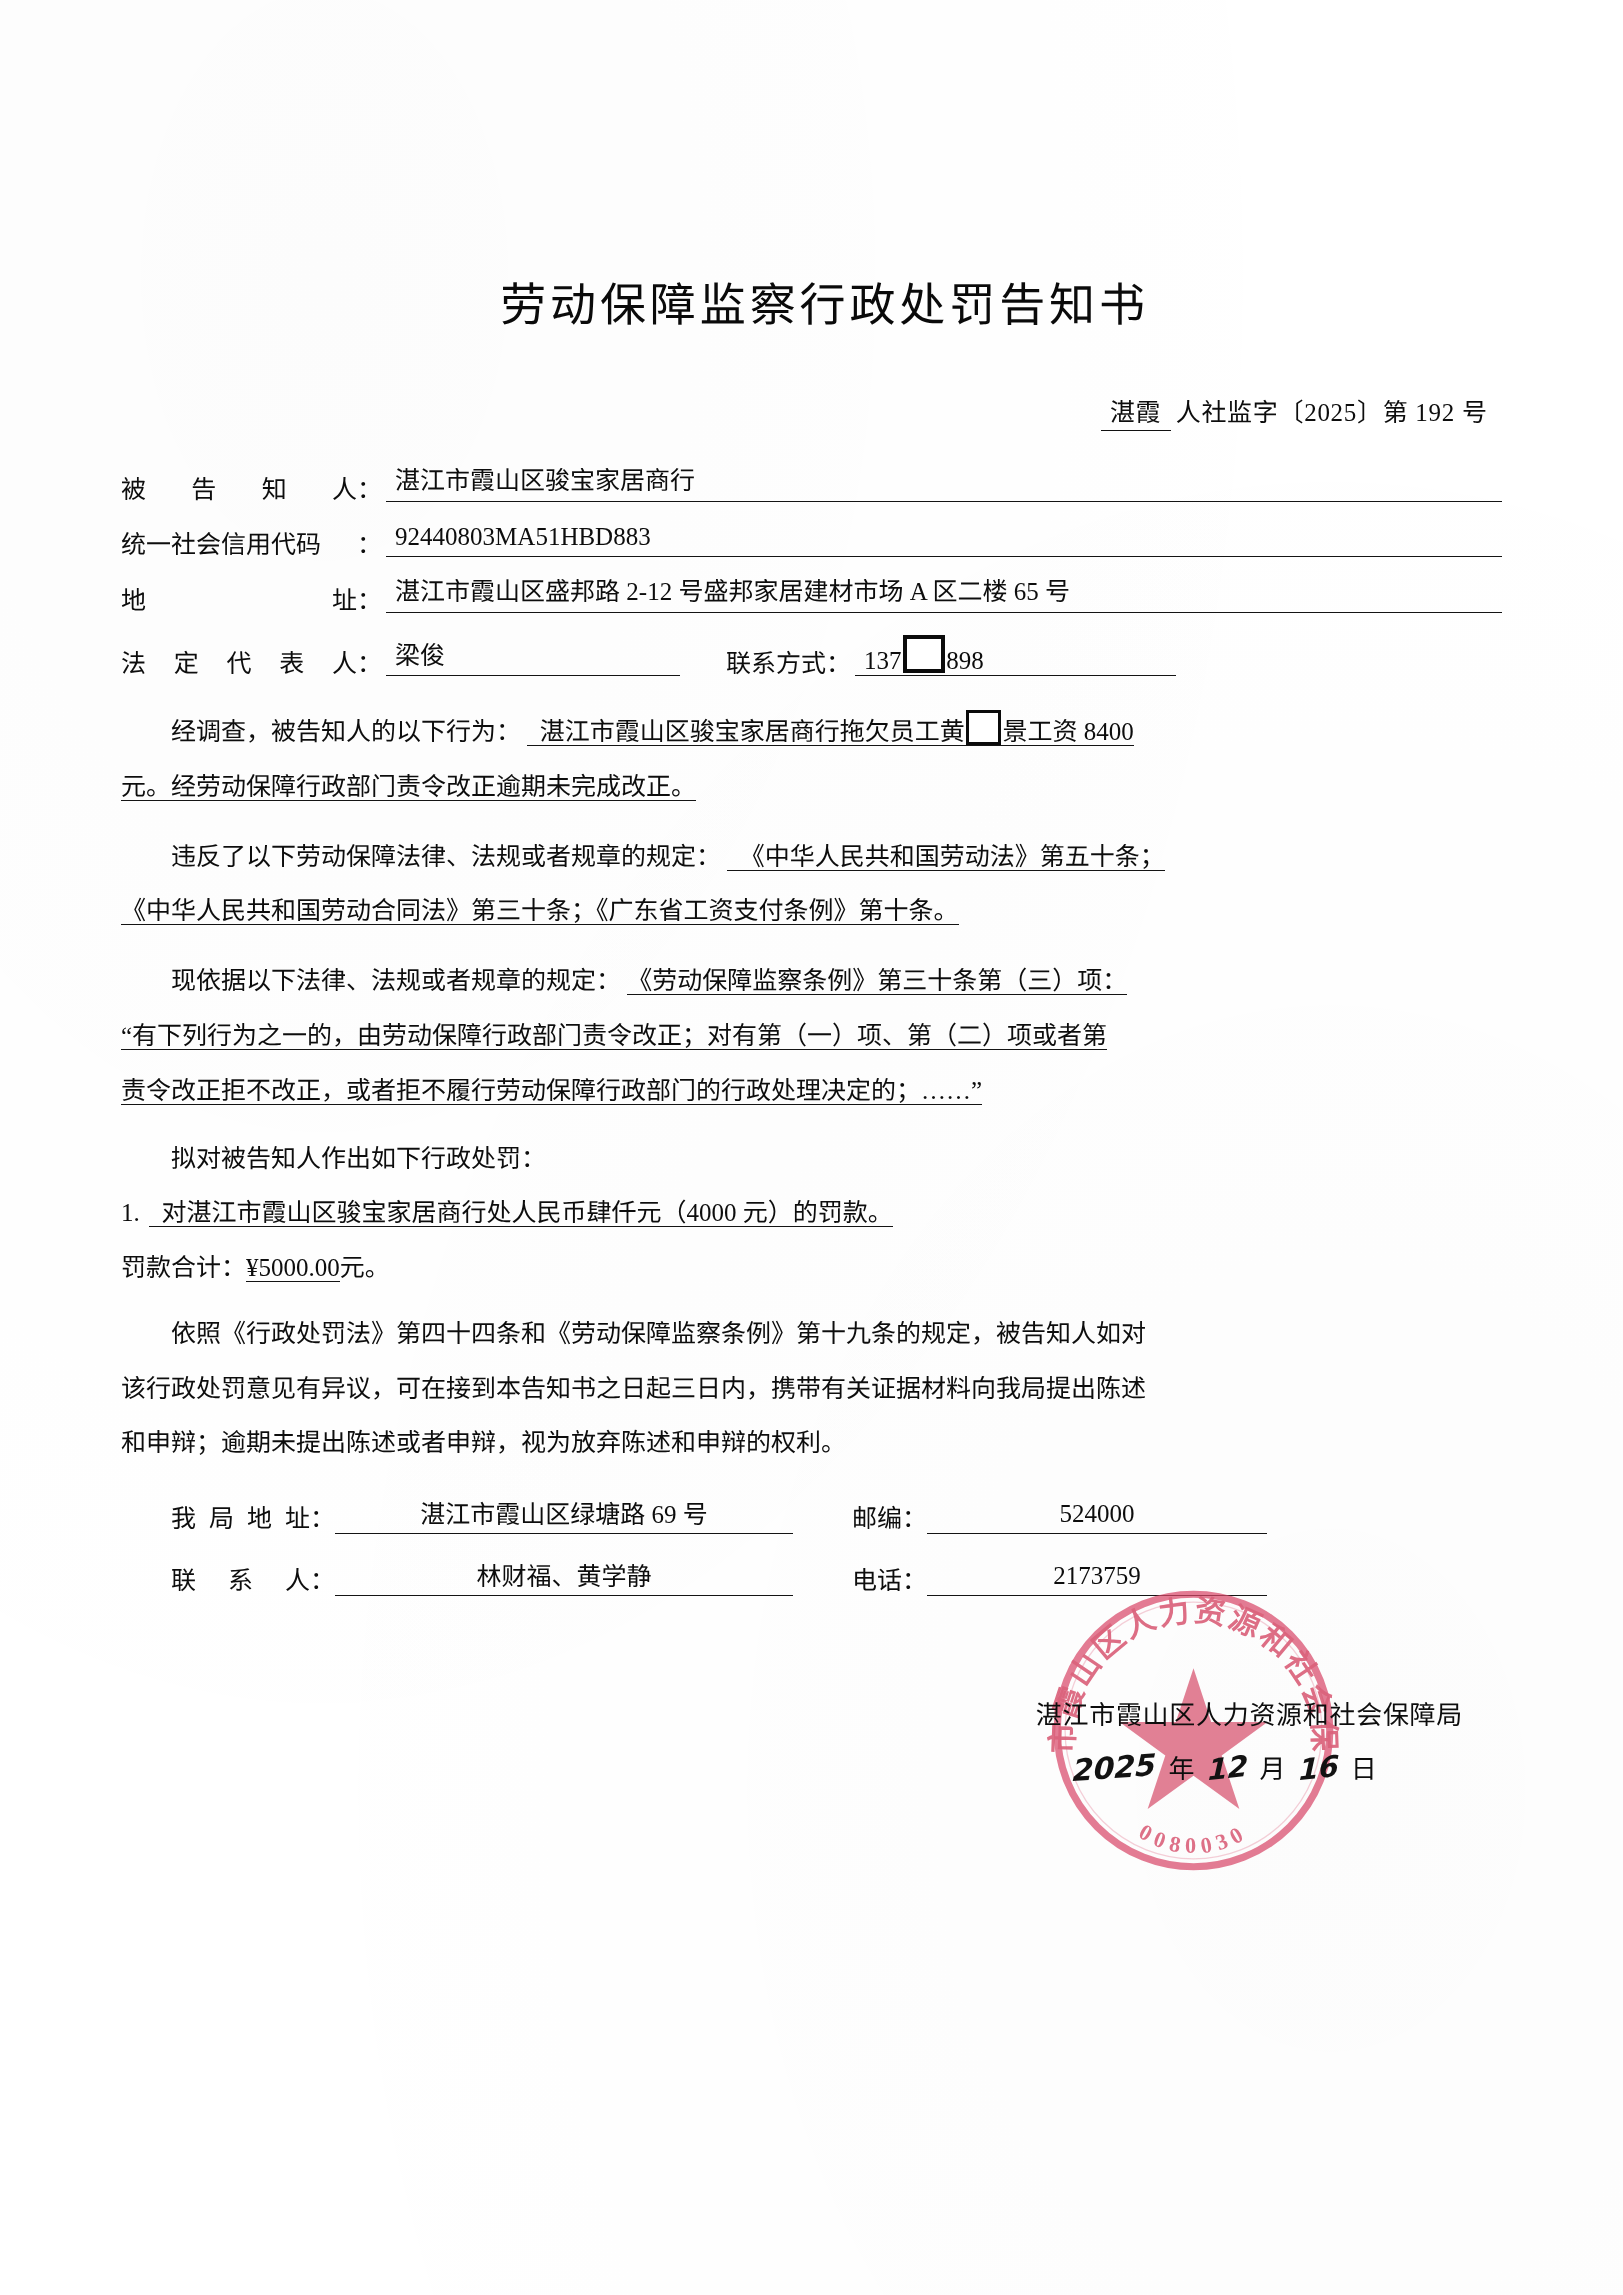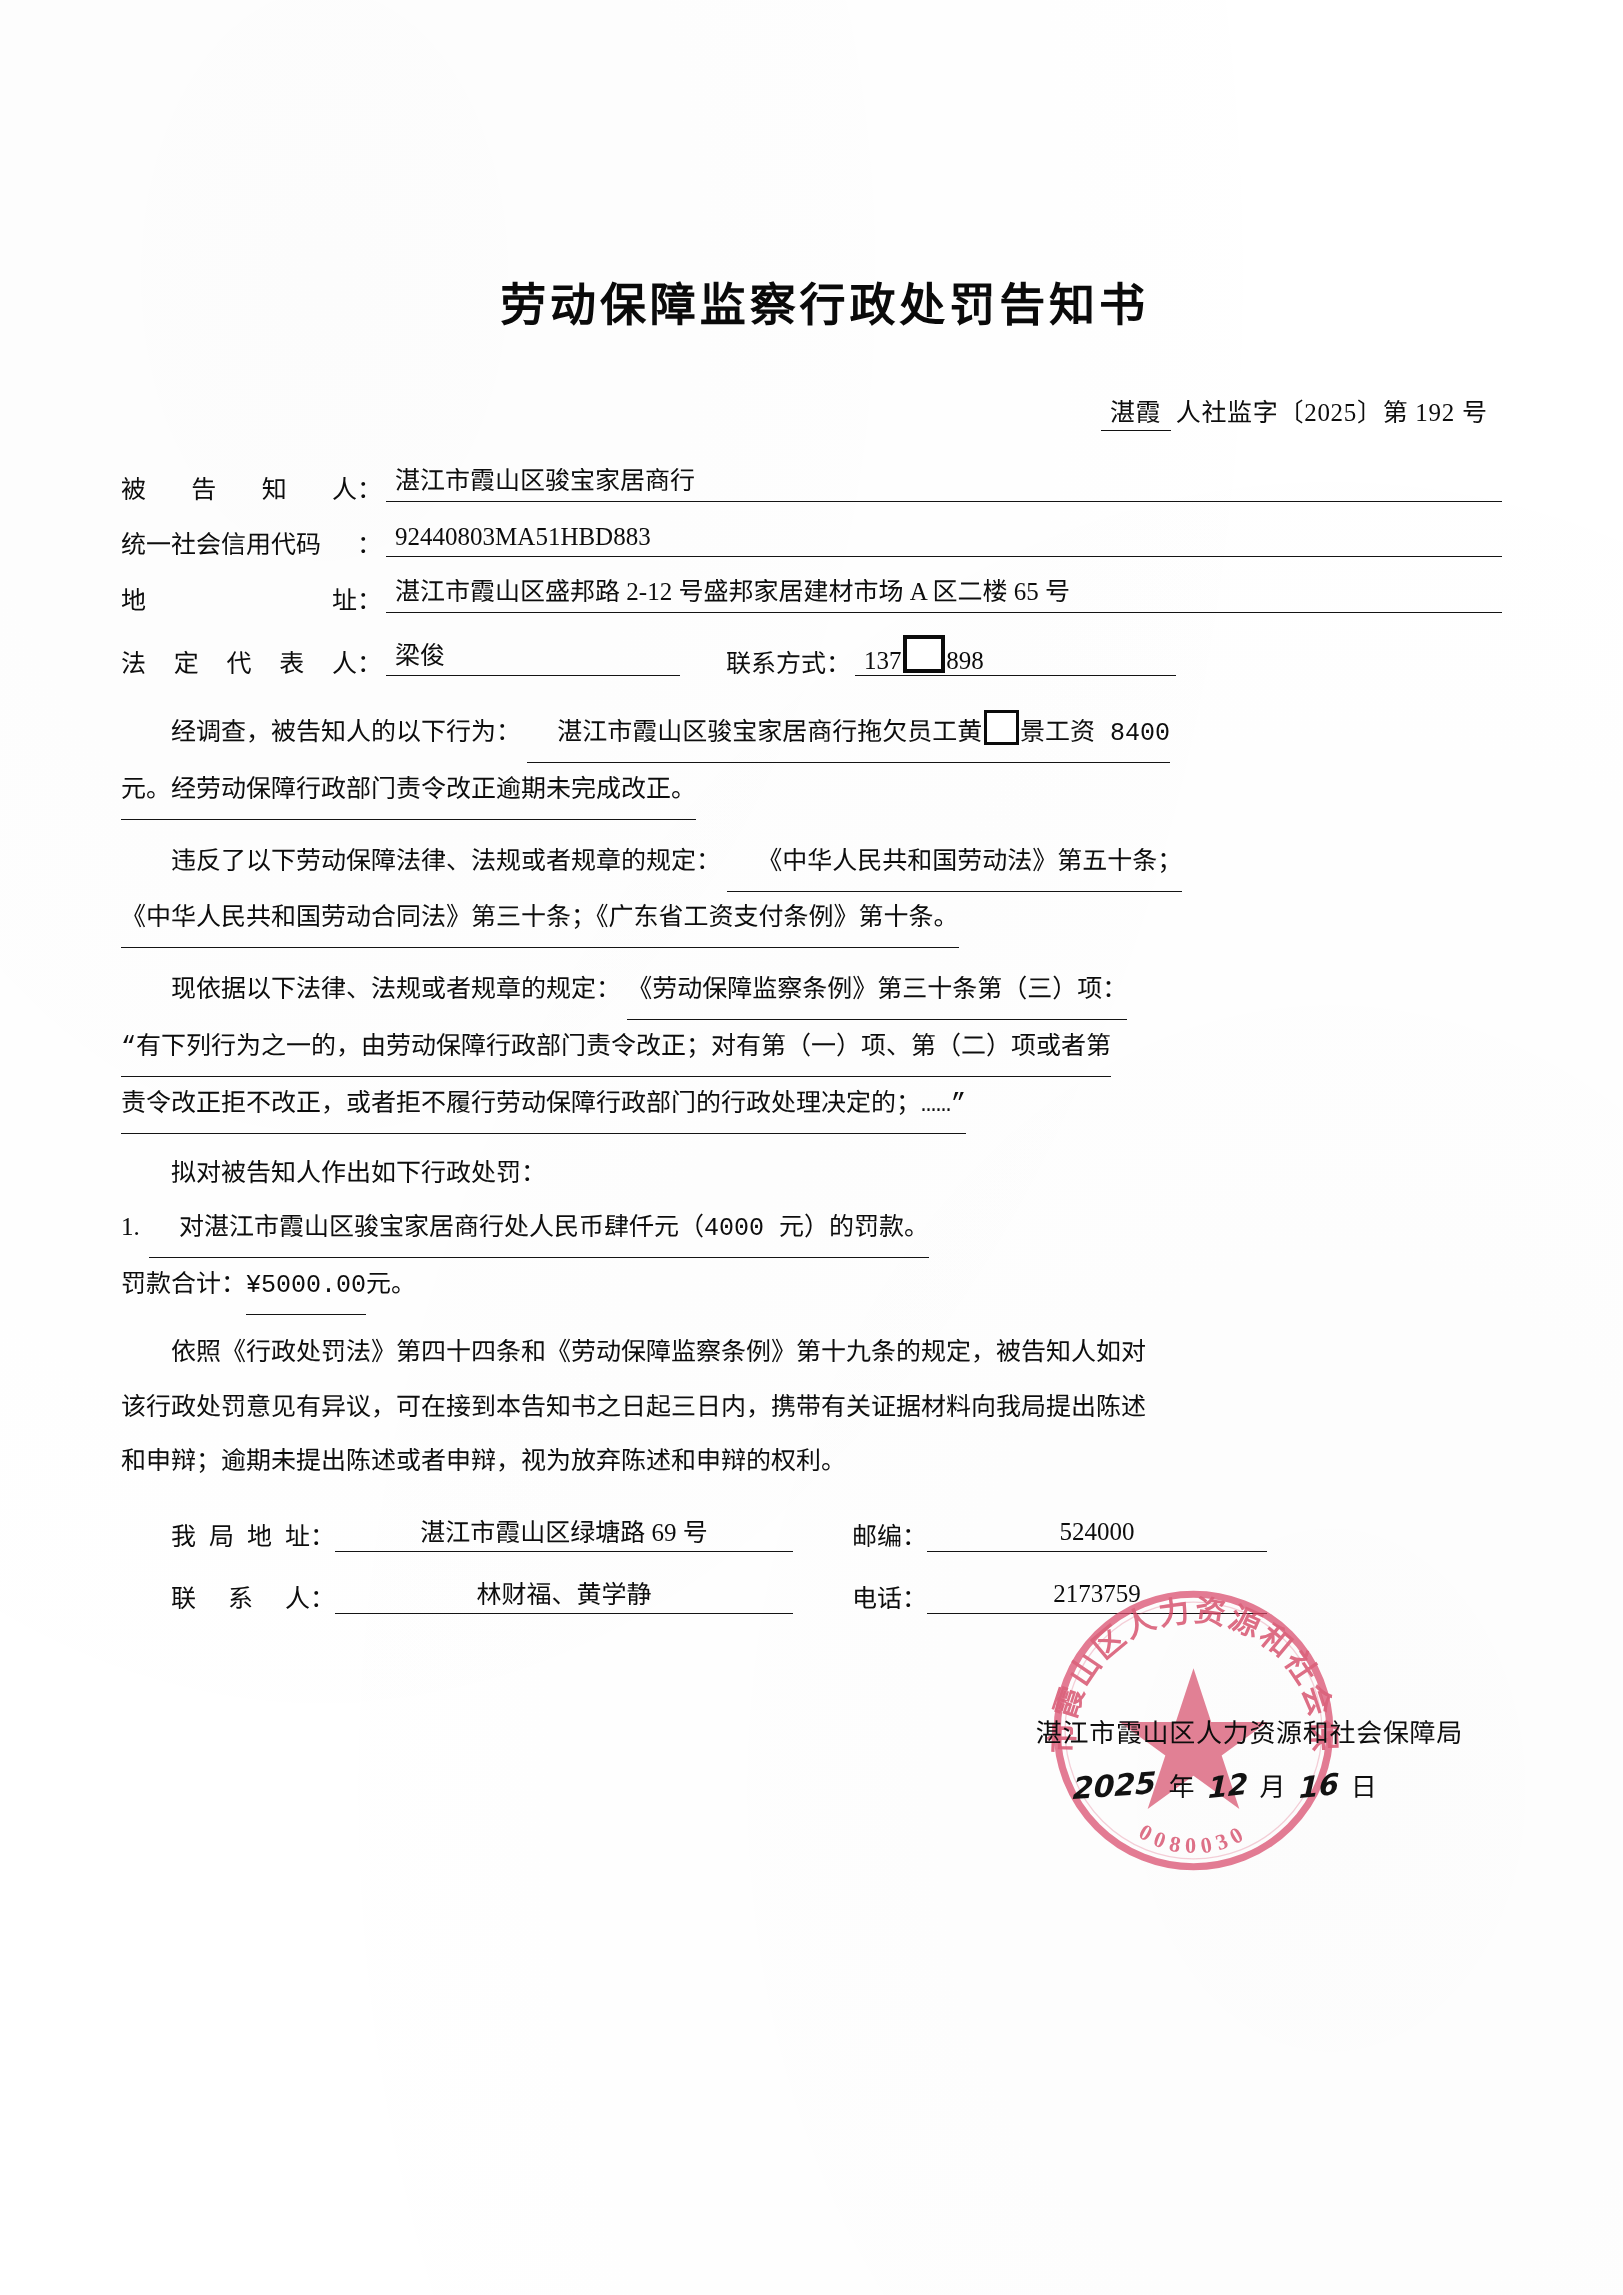--- a/index.html
+++ b/index.html
@@ -33,21 +33,21 @@
     position: absolute;
     left: 121px;
     top: 98px;
     width: 1381px;
   }
 
   
   .doc-title {
     text-align: center;
     font-size: 46px;
-    font-weight: 700;
+    font-weight: 400;
     letter-spacing: 3.9px;
     font-family: "Liberation Sans", "DejaVu Sans", sans-serif;
     margin: 170px 0 0 0;
     padding-left: 26px;
     color: #0a0a0a;
   }
   .doc-number-row {
     margin-top: 58px;
     text-align: right;
     padding-right: 14.4px;
@@ -117,22 +117,21 @@
     font-size: 25px;
     line-height: 51px;
   }
   .para {
     margin-bottom: 3.9px;
     text-align: justify;
   }
   .indent { text-indent: 50px; }
   .u {
     border-bottom: 1.6px solid #141414;
-    padding-bottom: 14px;
-    font-family: Liberation Mono, monospace;
+    padding-bottom: 0;
   }
 
   .penalty-item {
     margin-top: 2.6px;
   }
   .penalty-num {
     display: inline-block;
     padding-right: 9.2px;
   }
 

